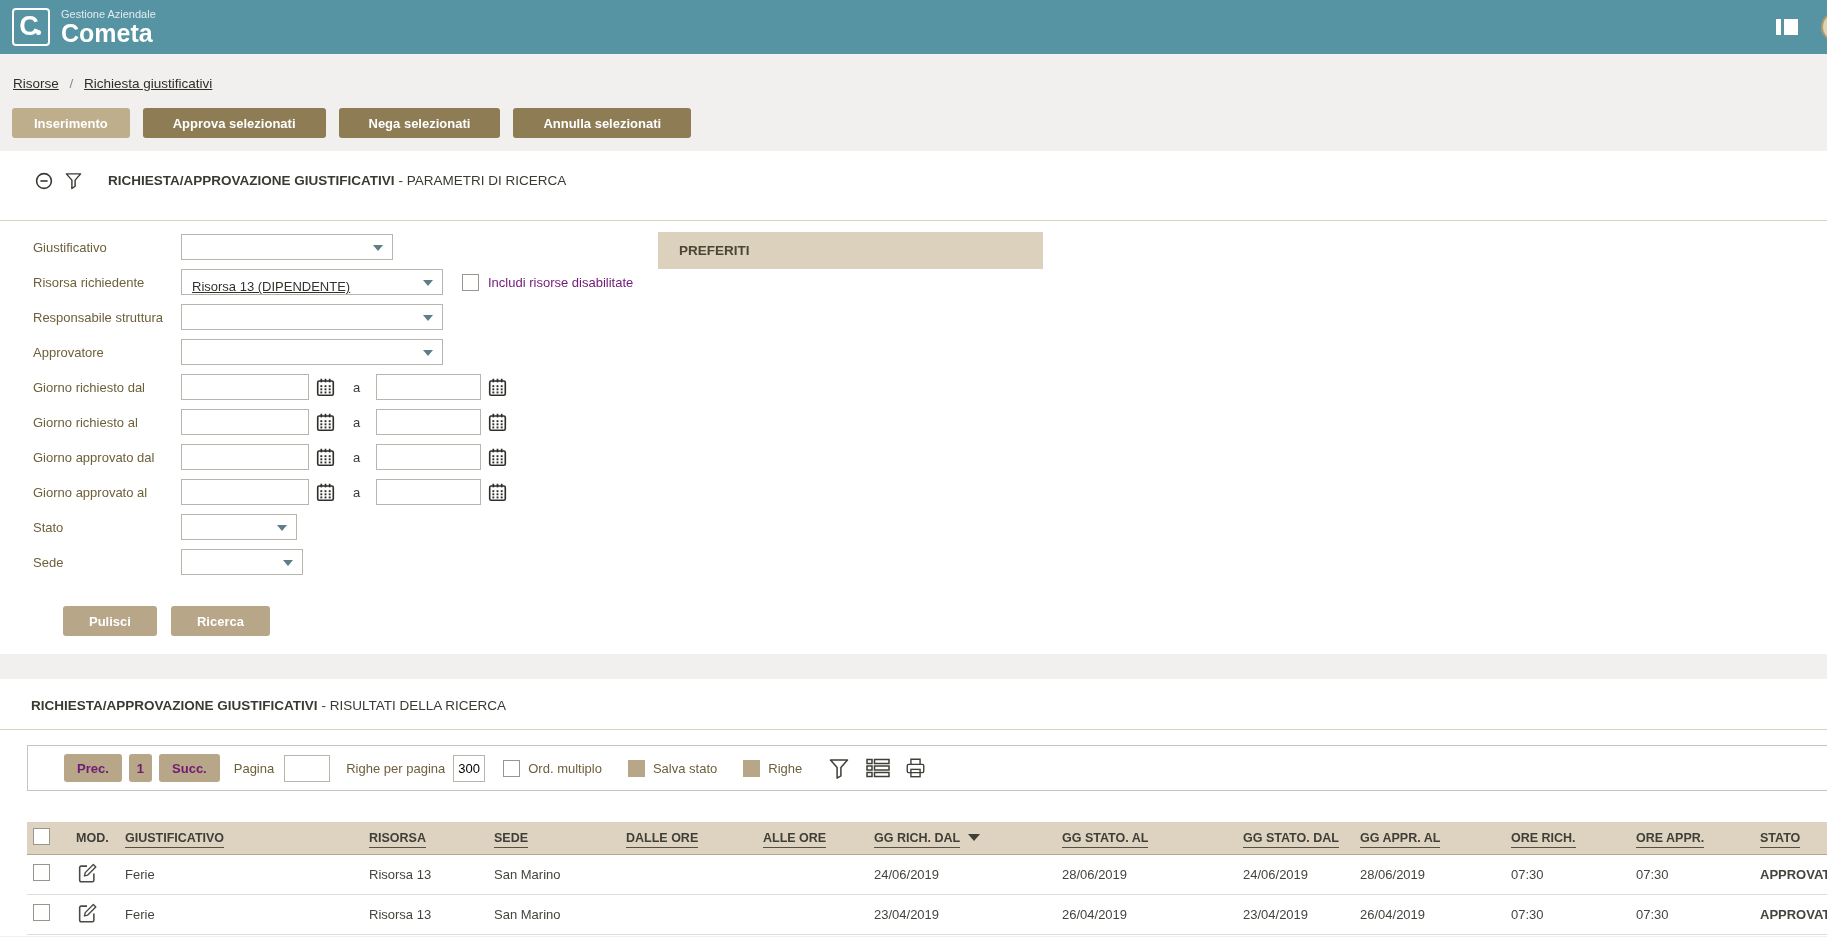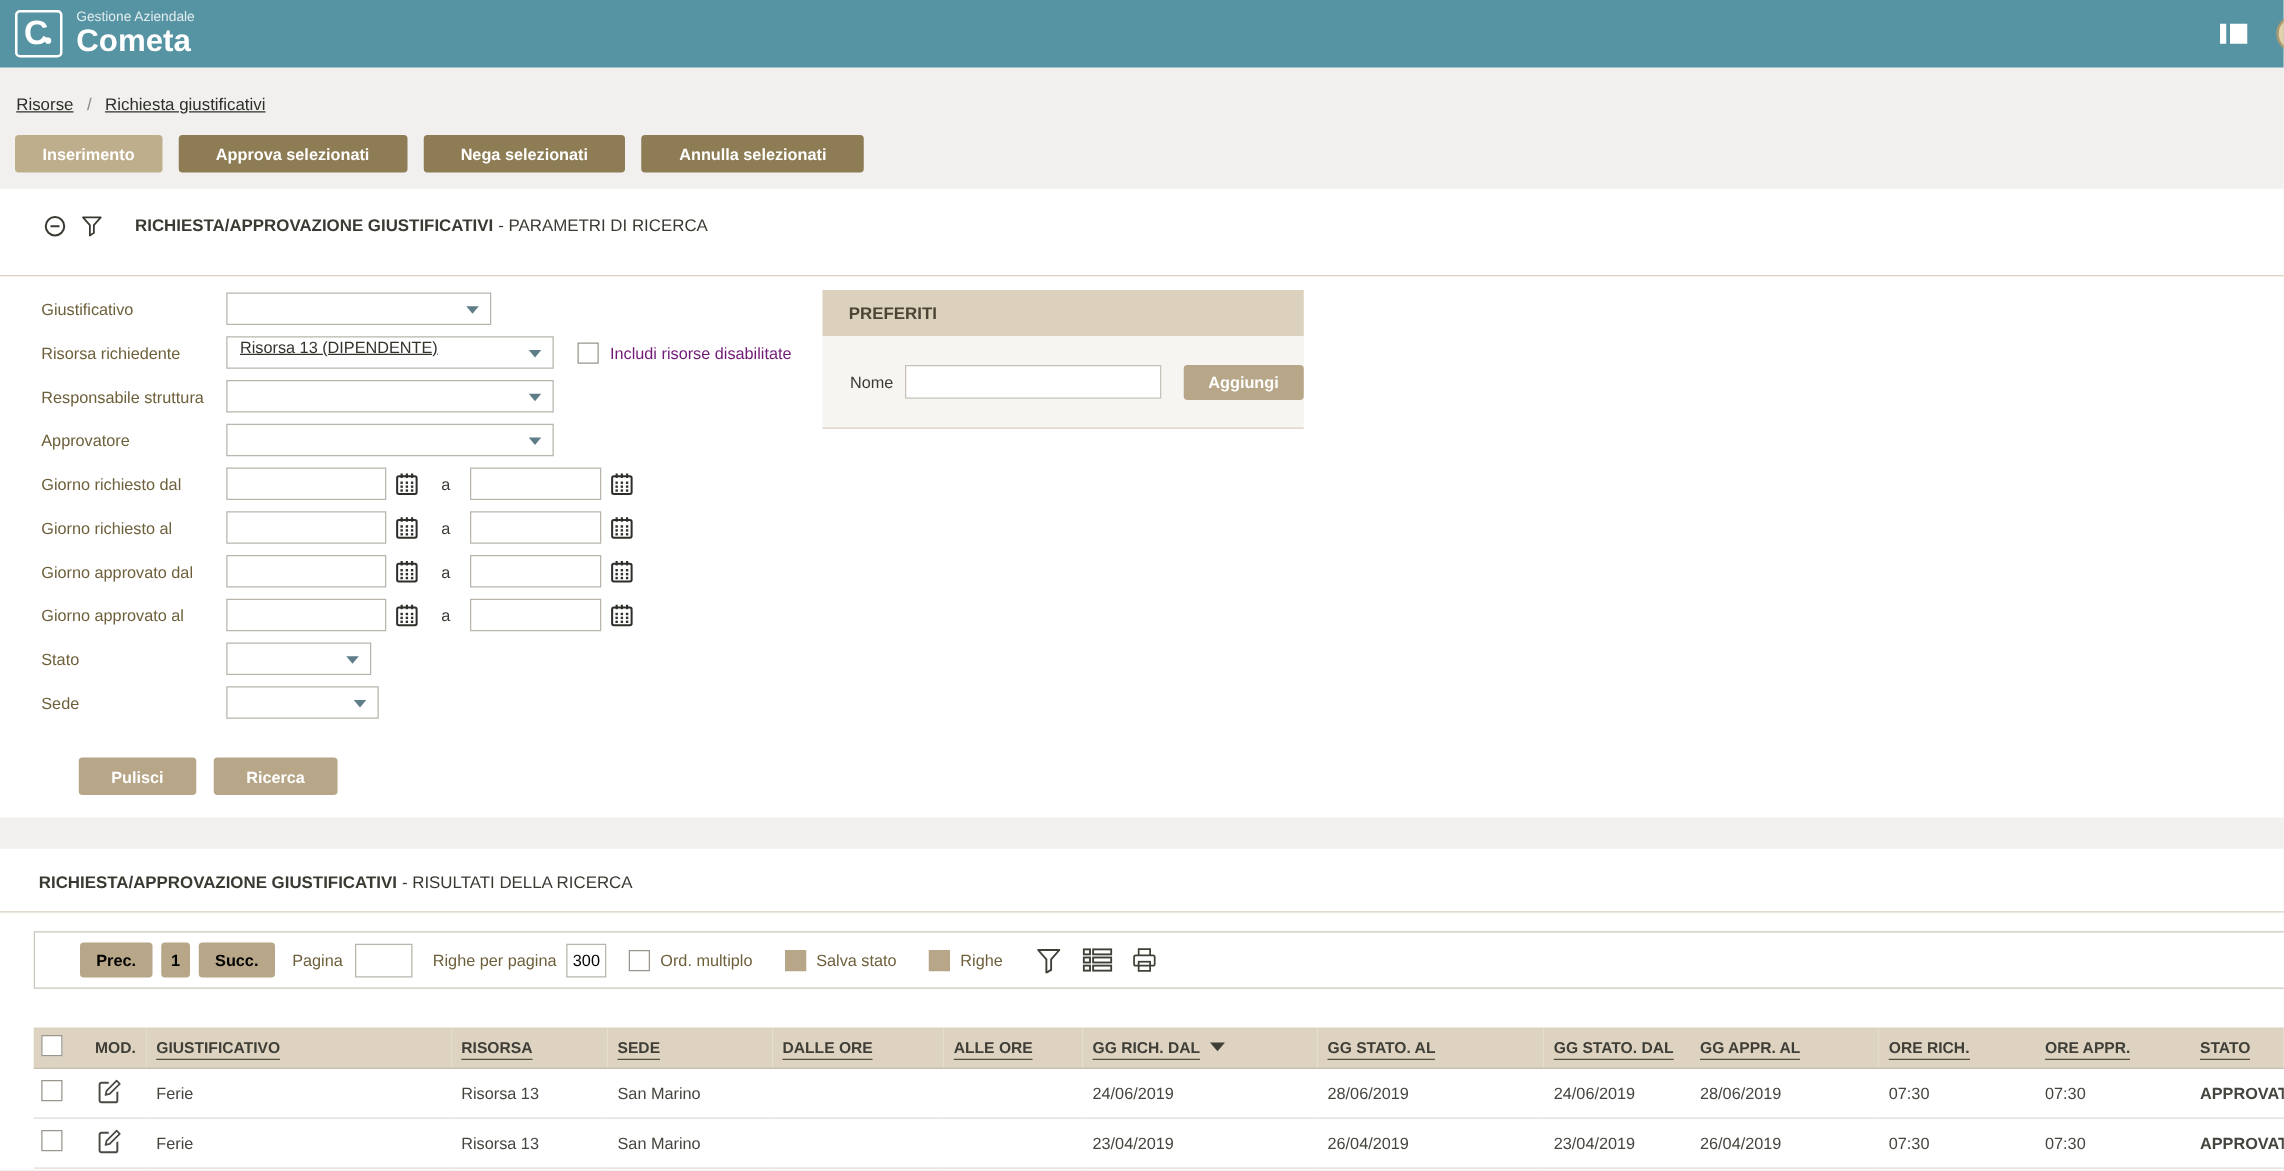--- a/index.html
+++ b/index.html
@@ -39,21 +39,21 @@
   .search-panel { margin-top:13px; height:503px; position:relative; }
   .panel-head { display:flex; align-items:center; padding:20px 0 0 35px; gap:11px; line-height:19px; }
   .panel-title { margin-left:14px; font-size:13.5px; }
   .t-bold { font-weight:bold; margin-right:4px; }
   .divider { border-bottom:1px solid #d9d0c0; margin-top:30px; }
   .divider-sm { border-bottom:1px solid #d9d0c0; margin-top:15px; }
   
   .form { padding:13px 0 0 33px; }
   .form-row { display:flex; align-items:center; height:26px; margin-bottom:9px; }
   .form-label { width:148px; color:#6d5f3a; flex:none; }
-  .select { height:26px; border:1px solid #b9b5ad; background:#fff; display:flex; align-items:flex-start;
+  .select { height:26px; border:1px solid #b9b5ad; background:#fff; display:flex; align-items:flex-end;
             position:relative; padding:0 24px 0 10px; cursor:pointer; }
   .select .arrow { position:absolute; right:9px; top:10px; width:0; height:0;
                    border-left:5px solid transparent; border-right:5px solid transparent; border-top:6px solid #5f7d88; }
   .w212{width:212px}.w262{width:262px}.w116{width:116px}.w122{width:122px}
   .linkish { text-decoration:underline; color:#33332e; }
   .date-input { width:128px; height:26px; border:1px solid #b9b5ad; padding:0 6px; font:inherit; background:#fff; }
   .date-input.small { width:105px; }
   .cal { margin-left:7px; display:flex; cursor:pointer; }
   .range-sep { margin:0 16px 0 18px; color:#3a3a33; }
   .inline-check { display:flex; align-items:center; margin-left:19px; gap:9px; }
@@ -67,21 +67,21 @@
   .prefs-body { height:74px; background:#f6f5f1; border-bottom:1px solid #d9d0c0; display:flex;
                 align-items:center; padding-left:22px; }
   .prefs-label { color:#3a3a33; margin-right:9px; }
   .prefs-input { width:207px; height:27px; border:1px solid #c5c1b9; background:#fff; font:inherit; padding:0 6px; }
   .btn-aggiungi { margin-left:18px; height:28px; padding:0 20px; background:#b7a687; }
   
   .results-panel { margin-top:25px; height:257px; }
   .results-head { padding:18px 0 0 31px; font-size:13.5px; line-height:17px; }
   .toolbar { margin:15px 0 0 27px; width:1810px; height:46px; border:1px solid #c9c5bd; background:#fff;
              display:flex; align-items:center; padding-left:36px; }
-  .btn-sm { background:#b7a687; height:28px; padding:0 13px; border-radius:3px; font-weight:bold; color:#000000;
+  .btn-sm { background:#b7a687; height:28px; padding:0 13px; border-radius:3px; font-weight:bold; color:#701a75;
             border:none; font-family:inherit; font-size:13px; cursor:pointer; }
   .btn-page { padding:0 8px; min-width:21px; }
   .mr7{margin-right:7px;} .ml14{margin-left:14px;} .ml10{margin-left:10px;} .ml16{margin-left:16px;}
   .ml8{margin-left:8px;} .ml18{margin-left:18px;} .ml26{margin-left:26px;}
   .tb-label { color:#6d5f3a; white-space:nowrap; }
   .page-input { width:46px; height:27px; border:1px solid #b9b5ad; font:inherit; padding:0 6px; }
   .rows-input { width:32px; height:27px; border:1px solid #b9b5ad; font:inherit; padding:0 4px; }
   .legend-sq { width:17px; height:17px; background:#b7a687; flex:none; cursor:pointer; }
   .tb-icon { line-height:0; cursor:pointer; }
   
@@ -389,25 +389,20 @@
     </div>
   </div>
 
   <div class="form-buttons">
     <button class="btn btn-tan">Pulisci</button>
     <button class="btn btn-tan">Ricerca</button>
   </div>
 
   <div class="prefs">
     <div class="prefs-head">PREFERITI</div>
-    <div class="prefs-body">
-      <span class="prefs-label">Nome</span>
-      <input class="prefs-input" style="">
-      <button class="btn btn-aggiungi">Aggiungi</button>
-    </div>
   </div>
 </div>
 
 <div class="panel results-panel">
   <div class="results-head">
     <span class="t-bold">RICHIESTA/APPROVAZIONE GIUSTIFICATIVI</span><span>- RISULTATI DELLA RICERCA</span>
   </div>
   <div class="divider-sm"></div>
 
   <div class="toolbar">

